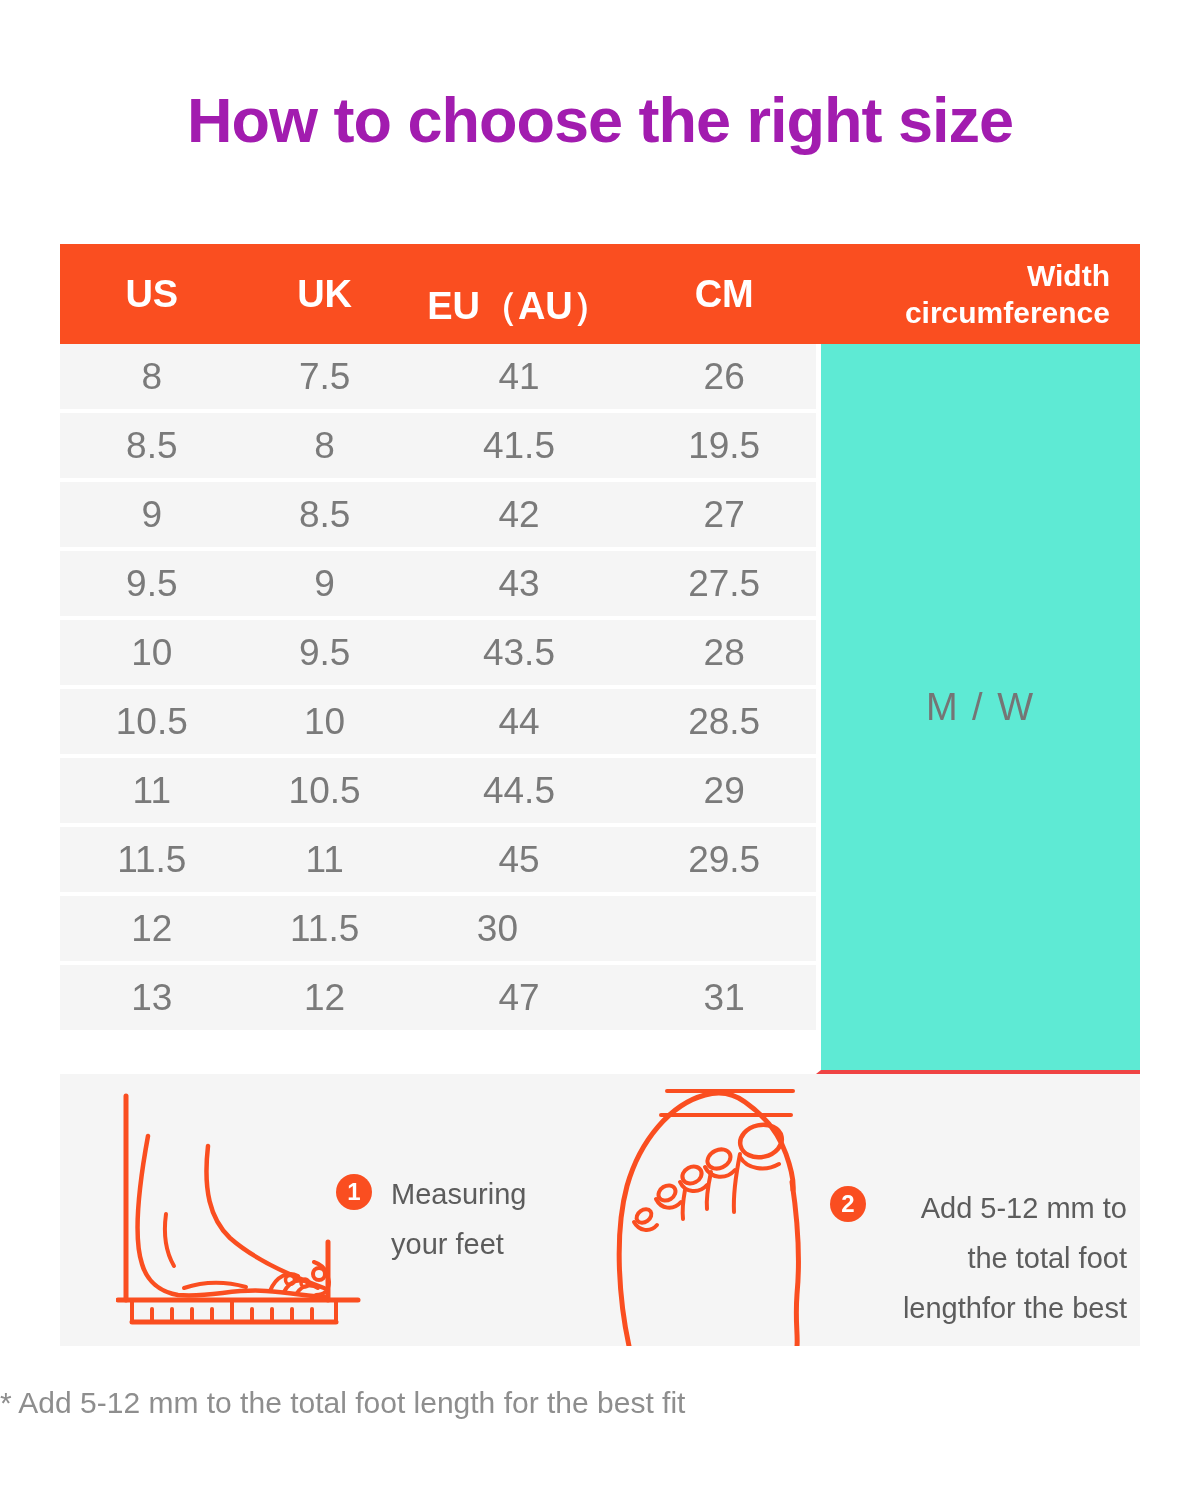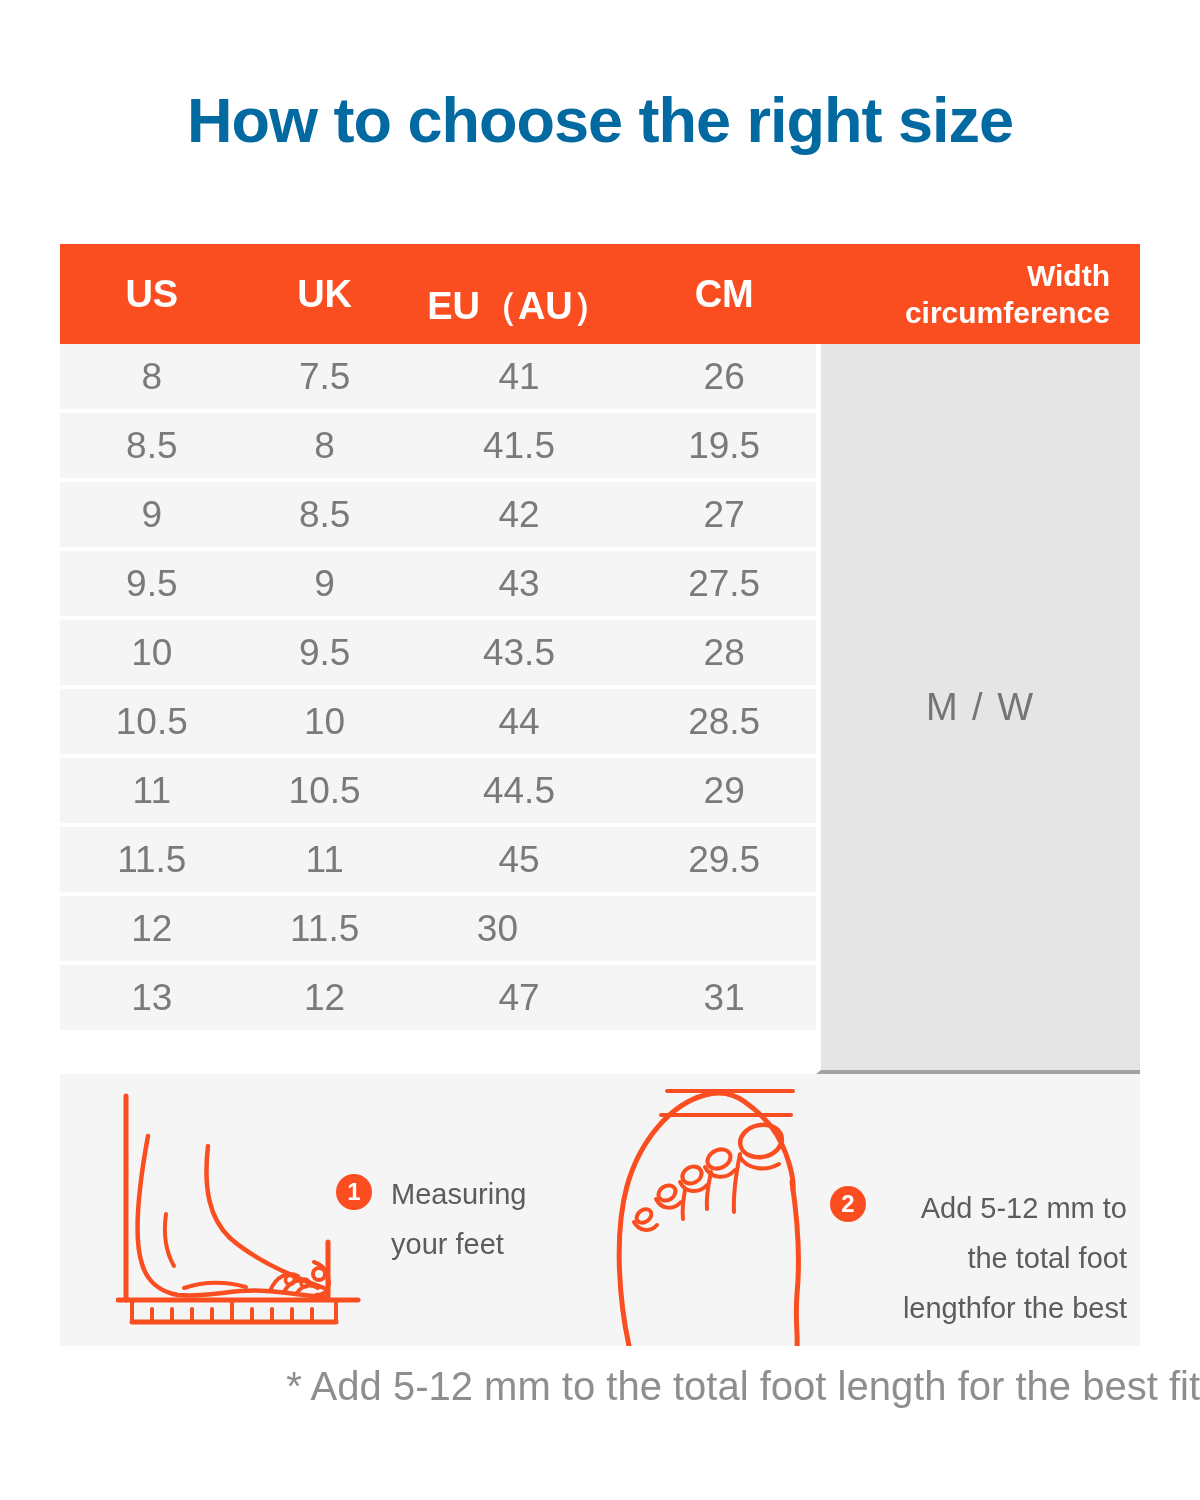--- a/index.html
+++ b/index.html
@@ -11,21 +11,21 @@
     height: 1500px;
     background: #ffffff;
     overflow: hidden;
   }
   .title {
     margin-top: 84px;
     text-align: center;
     font-size: 63px;
     font-weight: bold;
     letter-spacing: -1px;
-    color: #0369a1;
+    color: #a21caf;
     line-height: 1.15;
   }
   
   .size-table { margin: 88px 60px 0 60px; width: 1080px; }
   .thead {
     display: flex;
     height: 100px;
     background: #FA4E20;
     color: #ffffff;
     font-weight: bold;
@@ -47,23 +47,23 @@
   .cell {
     text-align: center;
     font-size: 37px;
     color: #7A7A7A;
   }
   .cell.k0 { width: 24.29%; } .cell.k1 { width: 21.43%; }
   .cell.k2 { width: 30%; }    .cell.k3 { width: 24.29%; }
   .merged {
     width: 30%;
     height: 730px;
-    background: #e5e5e5;
+    background: #5eead4;
     border-left: 5px solid #ffffff;
-    border-bottom: 4px solid #a3a3a3;
+    border-bottom: 4px solid #ef4444;
     display: flex;
     align-items: center;
     justify-content: center;
     font-size: 38px;
     letter-spacing: 2px;
     color: #757575;
   }
   
   .panel {
     position: relative;
@@ -93,23 +93,23 @@
   .instr {
     position: absolute;
     font-size: 29px;
     line-height: 50px;
     color: #5C5C5C;
   }
   .instr.t1 { left: 331px; top: 95px; width: 175px; }
   .instr.t2 { left: 829px; top: 109px; width: 238px; text-align: right; }
   
   .footnote {
-    margin-top: 18px;
-    text-align: right;
-    font-size: 40px;
+    margin-top: 40px;
+    text-align: left;
+    font-size: 30px;
     color: #8E8E8E;
   }
   svg .ln { stroke: #FA4E20; fill: none; stroke-linecap: round; stroke-linejoin: round; }
 </style>
 </head>
 <body>
 
 <div class="page">
 
   <h1 class="title">How to choose the right size</h1>

